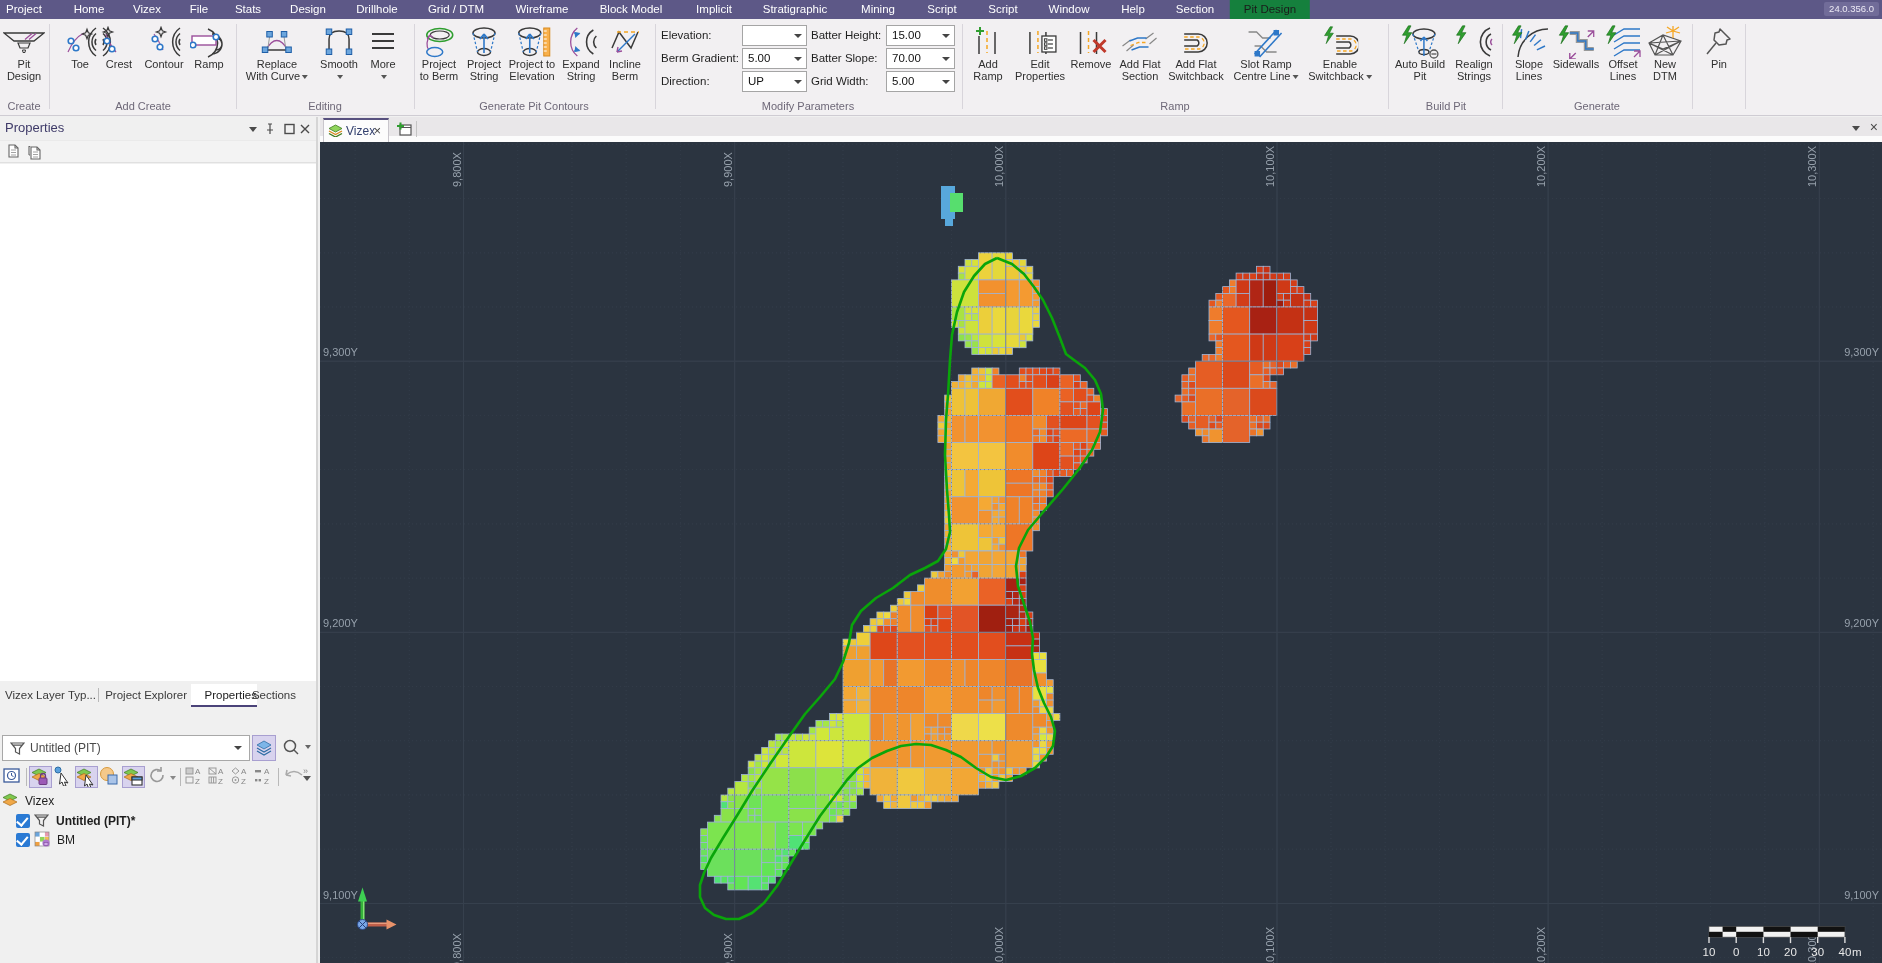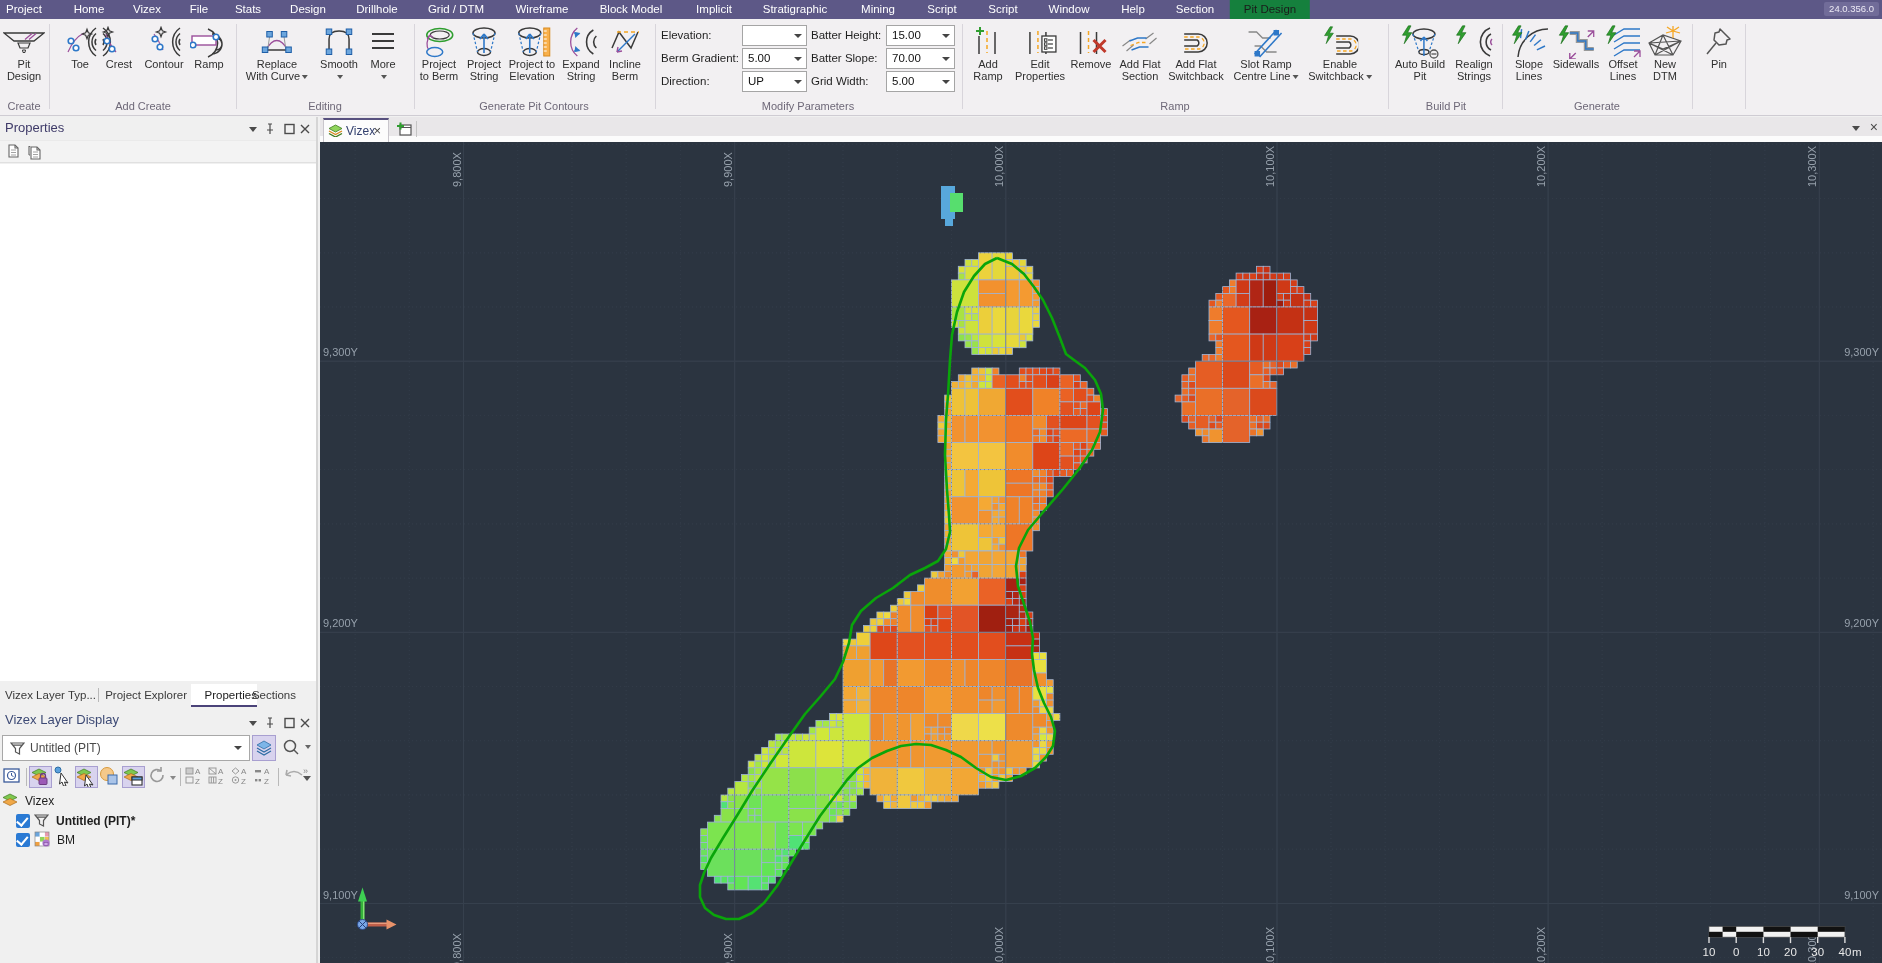--- a/index.html
+++ b/index.html
@@ -479,29 +479,20 @@
         </g>
         <path d="M3 11 v-8.5 h1.2 M3 11 h1" fill="none" stroke="#666" stroke-width="1.1"></path>
       </svg>
     </div>
     <div id="lpwhite"></div>
     <div class="tab" style="left:4px;width:92px">Vizex Layer Typ...</div>
     <div class="tab" style="left:101px;width:86px">Project Explorer</div>
     <div class="tab act" style="left:191px;width:66px">Properties</div>
     <div class="tab" style="left:248px;width:48px">Sections</div>
     <div class="tsep" style="left:98px"></div>
-    <div class="phead" style="top:592px">
-      <span class="t" style="color:#3d4a75">Vizex Layer Display</span>
-      <svg width="62" height="12" viewBox="0 0 62 12" style="position:absolute;right:8px;top:8px">
-        <path d="M1 4 l4 5 4-5 z" fill="#4b4b4b"></path>
-        <path d="M22 1 v6 M19 7 h6 M22 7 v4 M20 1 h4" stroke="#4b4b4b" stroke-width="1.2" fill="none"></path>
-        <rect x="37" y="1.5" width="9" height="9" fill="none" stroke="#4b4b4b" stroke-width="1.4"></rect>
-        <path d="M53 2 l8 8 M61 2 l-8 8" stroke="#4b4b4b" stroke-width="1.4"></path>
-      </svg>
-    </div>
     <div class="abs" style="left:2px;top:618px;width:248px;height:26px;background:#fff;border:1px solid #a8a8a8">
       <svg width="15" height="13" viewBox="0 0 15 13" style="position:absolute;left:7px;top:6px">
         <path d="M1 1 H14 L9.5 6.5 V12 L5.5 10 V6.5 Z M3 3.2 H12" fill="none" stroke="#555" stroke-width="1.2"></path>
       </svg>
       <span class="abs" style="left:27px;top:5px;font-size:12px;color:#4a4a4a">Untitled (PIT)</span>
       <span class="abs" style="right:7px;top:10px;width:0;height:0;border-left:4px solid transparent;border-right:4px solid transparent;border-top:4.5px solid #444"></span>
     </div>
     <div class="abs hl" style="left:252px;top:618px;width:24px;height:26px">
       <svg width="16" height="16" viewBox="0 0 16 16" style="position:absolute;left:3px;top:4px">
         <path d="M8 1 L15 5 8 9 1 5 Z" fill="#7db5e8" stroke="#2e6da4" stroke-width="0.8"></path>

